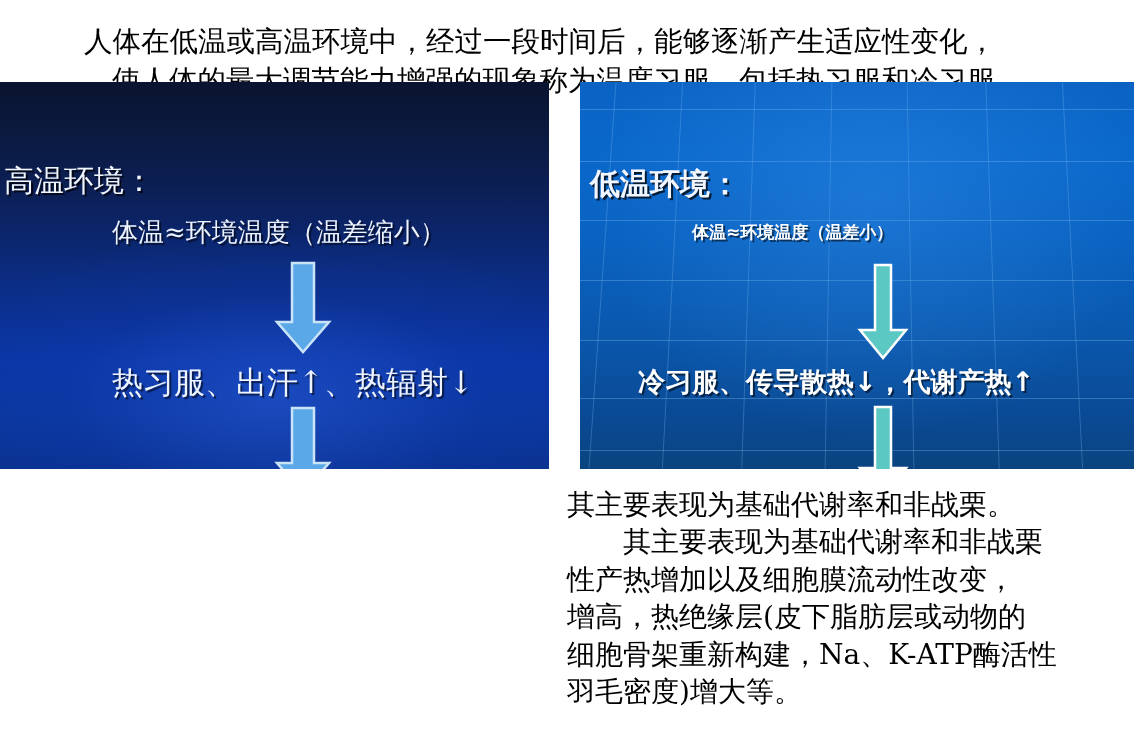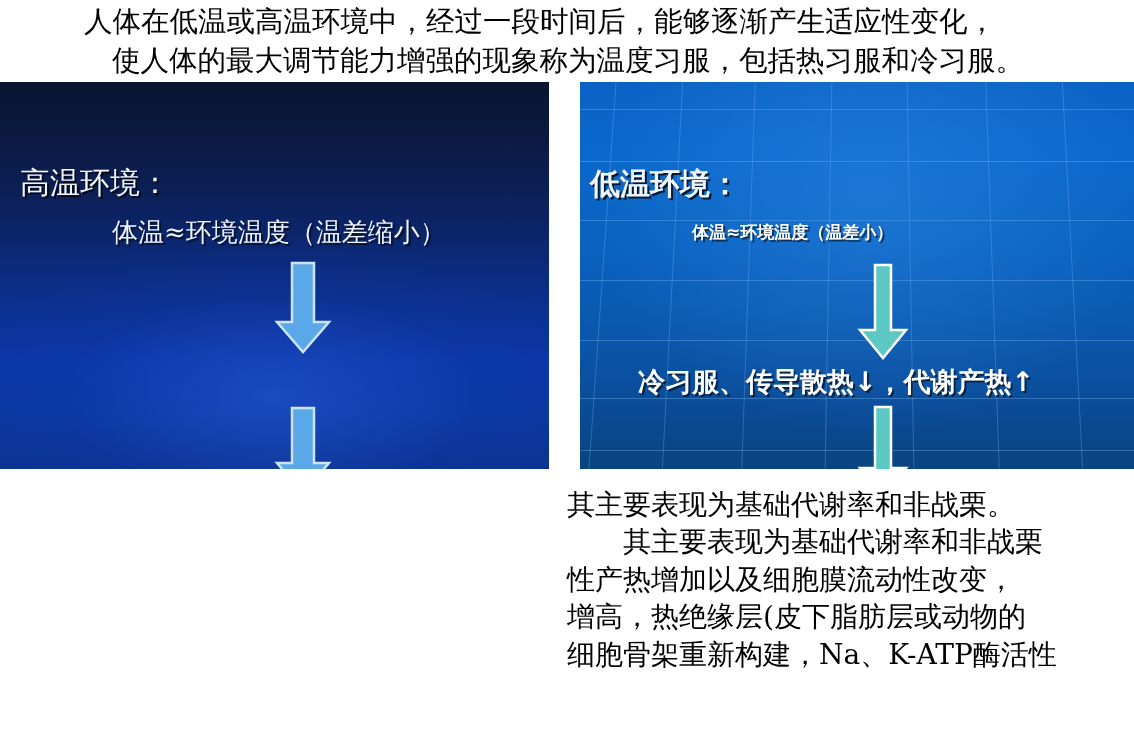--- a/index.html
+++ b/index.html
@@ -30,21 +30,21 @@
     padding: 0 4px;
   }
   .header-line {
     font-family: "DejaVu Serif", "Liberation Serif", serif;
     font-size: 28.5px;
     line-height: 39px;
     color: #000000;
     white-space: nowrap;
     letter-spacing: 0px;
   }
-  .header-line.l1 { padding-left: 80px; }
+  .header-line.l1 { padding-left: 80px; margin-top: 20px; }
   .header-line.l2 { padding-left: 2px; text-align: center; }
 
   
   .panel {
     position: absolute;
     overflow: hidden;
   }
 
   
   #panel-hot {
@@ -119,21 +119,21 @@
   
   .panel-title {
     position: absolute;
     font-family: "DejaVu Sans", "Liberation Sans", sans-serif;
     font-size: 30px;
     line-height: 34px;
     color: #f2f6ff;
     white-space: nowrap;
     text-shadow: 2px 2px 0 rgba(0,0,0,0.75);
   }
-  #panel-hot .panel-title  { left: 20px;  top: 84px;  font-family:Liberation Sans, sans-serif; }
+  #panel-hot .panel-title  { left: 4px;  top: 84px;  font-family:Liberation Mono, monospace; }
   #panel-cold .panel-title { left: 10px; top: 85px;  font-family:"DejaVu Sans","Liberation Sans",sans-serif; font-weight: 700; }
 
   .flow-text {
     position: absolute;
     white-space: nowrap;
     color: #ffffff;
   }
 
   
   #hot-row1 {
@@ -214,20 +214,21 @@
     <div class="panel-title">高温环境：</div>
 
     <div class="flow-text" id="hot-row1">体温≈环境温度（温差缩小）</div>
 
     <div class="arrow" id="hot-arrow-1">
       <svg width="60" height="96" viewBox="0 0 60 96">
         <polygon points="19,3 41,3 41,62 56,62 30,92 4,62 19,62" fill="#5BA8E8" stroke="#C9E3F7" stroke-width="2.5"></polygon>
       </svg>
     </div>
 
+    <div class="flow-text" id="hot-row2">热习服、出汗↑、热辐射↓</div>
 
     <div class="arrow" id="hot-arrow-2">
       <svg width="60" height="92" viewBox="0 0 60 92">
         <polygon points="19,3 41,3 41,58 56,58 30,88 4,58 19,58" fill="#5BA8E8" stroke="#C9E3F7" stroke-width="2.5"></polygon>
       </svg>
     </div>
 
   </div>
 
   <div class="panel" id="panel-cold">
@@ -269,15 +270,16 @@
 
   </div>
 
 
   <div class="body-col" id="col-cold">
     <div class="body-line">其主要表现为基础代谢率和非战栗。</div>
     <div class="body-line indent">其主要表现为基础代谢率和非战栗</div>
     <div class="body-line">性产热增加以及细胞膜流动性改变，</div>
     <div class="body-line">增高，热绝缘层(皮下脂肪层或动物的</div>
     <div class="body-line">细胞骨架重新构建，Na、K-ATP酶活性</div>
+    <div class="body-line">羽毛密度)增大等。</div>
   </div>
 
 </div>
 
 </body></html>

